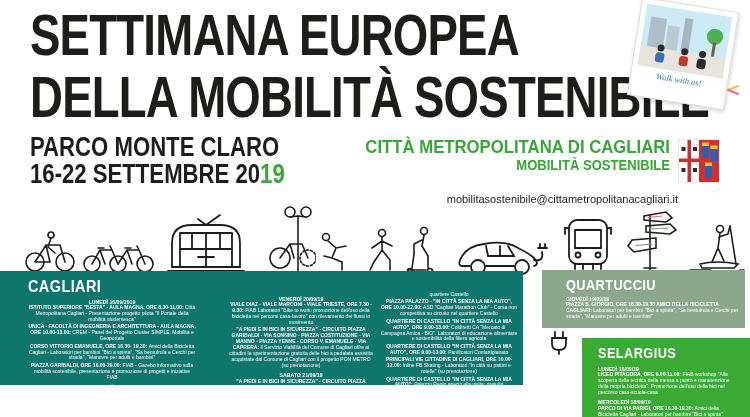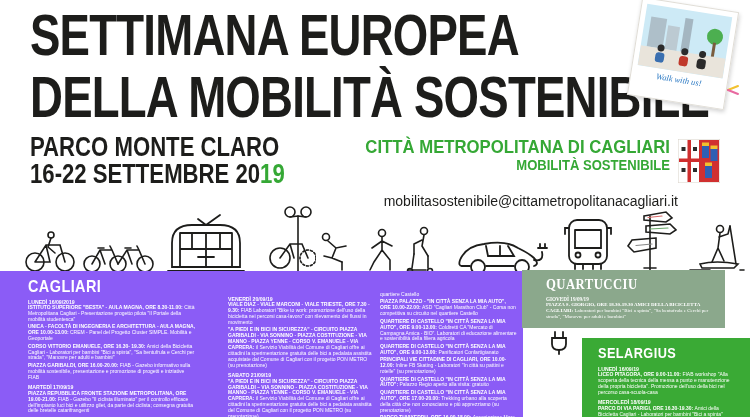--- a/index.html
+++ b/index.html
@@ -9,21 +9,21 @@
   .title{position:absolute;left:30px;top:4px;font-weight:bold;font-size:57px;line-height:62px;
          letter-spacing:-1px;transform:scaleX(.80);transform-origin:left top;white-space:nowrap;}
   .sub{position:absolute;left:30px;font-weight:bold;font-size:27px;line-height:28px;
        transform:scaleX(.82);transform-origin:left top;white-space:nowrap;}
   .sub .green{color:#35a835;}
   
   .org1{position:absolute;right:80px;top:136px;width:420px;text-align:right;color:#35a835;
         font-weight:bold;font-size:19px;transform:scaleX(.88);transform-origin:right top;white-space:nowrap;}
   .org2{position:absolute;right:80px;top:157px;width:420px;text-align:right;color:#35a835;
         font-weight:bold;font-size:14.5px;transform:scaleX(.9);transform-origin:right top;white-space:nowrap;}
-  .email{position:absolute;right:72px;top:193px;font-size:14px;color:#1d1d1b;margin-left:46px;}
+  .email{position:absolute;right:72px;top:193px;font-size:11px;color:#1d1d1b;margin-left:46px;}
   .logo{position:absolute;left:678px;top:139px;width:42px;height:44px;}
   
   .polaroid{position:absolute;left:634px;top:4px;width:86px;height:92px;background:#fff;
             border:1px solid #e0ddd6;box-shadow:1px 2px 4px rgba(0,0,0,.18);transform:rotate(9deg);padding:5px 5px 0 5px;}
   .photo{width:86px;height:62px;background:#cdeaf6;position:relative;overflow:hidden;}
   .photo .bld1{position:absolute;left:6px;top:12px;width:16px;height:30px;background:#aebfc9;}
   .photo .bld2{position:absolute;left:24px;top:18px;width:12px;height:24px;background:#bccad2;}
   .photo .bld3{position:absolute;left:40px;top:8px;width:8px;height:34px;background:#a4b6c1;}
   .photo .road{position:absolute;left:0;bottom:0;width:100%;height:20px;background:#e9e4db;}
   .photo .tree{position:absolute;right:6px;top:14px;width:16px;height:16px;border-radius:50%;background:#4caf50;}
@@ -31,22 +31,22 @@
   .fig{position:absolute;bottom:6px;width:9px;height:18px;}
   .fig .head{width:7px;height:7px;border-radius:50%;background:#2b2b2b;margin:0 auto;}
   .fig .body{width:9px;height:10px;border-radius:3px;margin-top:1px;}
   .caption{font-style:italic;color:#2e7bc4;font-size:8.5px;text-align:center;margin-top:3px;
            font-family:"Liberation Serif",serif;}
   .doodle{position:absolute;left:724px;top:84px;width:16px;height:12px;}
   
   .strip svg{position:absolute;}
   
   .box{position:absolute;color:#fff;overflow:hidden;}
-  .box-cagliari{left:0;top:271px;width:523px;height:146px;background:#8b5cf6;}
-  .box-quartucciu{left:522px;top:270px;width:203px;height:58px;background:#8ba88c;font-family:Liberation Serif, serif;}
+  .box-cagliari{left:0;top:271px;width:523px;height:114px;background:#0f766e;text-align:center;}
+  .box-quartucciu{left:542px;top:270px;width:203px;height:58px;background:#8ba88c;}
   .box-selargius{left:582px;top:338px;width:204px;height:79px;background:#3aaa35;}
   .box h2{position:absolute;margin:0;font-size:17px;font-weight:bold;letter-spacing:.5px;
           transform:scaleX(.85);transform-origin:left top;white-space:nowrap;}
   .col{position:absolute;font-size:5px;line-height:1.18;}
   .col .day{font-weight:bold;font-size:5.2px;margin:3.5px 0 .5px 0;}
   .col .evt{margin-bottom:1.6px;}
   .col b{font-weight:bold;}
   .plug{position:absolute;left:549px;top:331px;width:20px;height:24px;}
 </style>
 </head>

